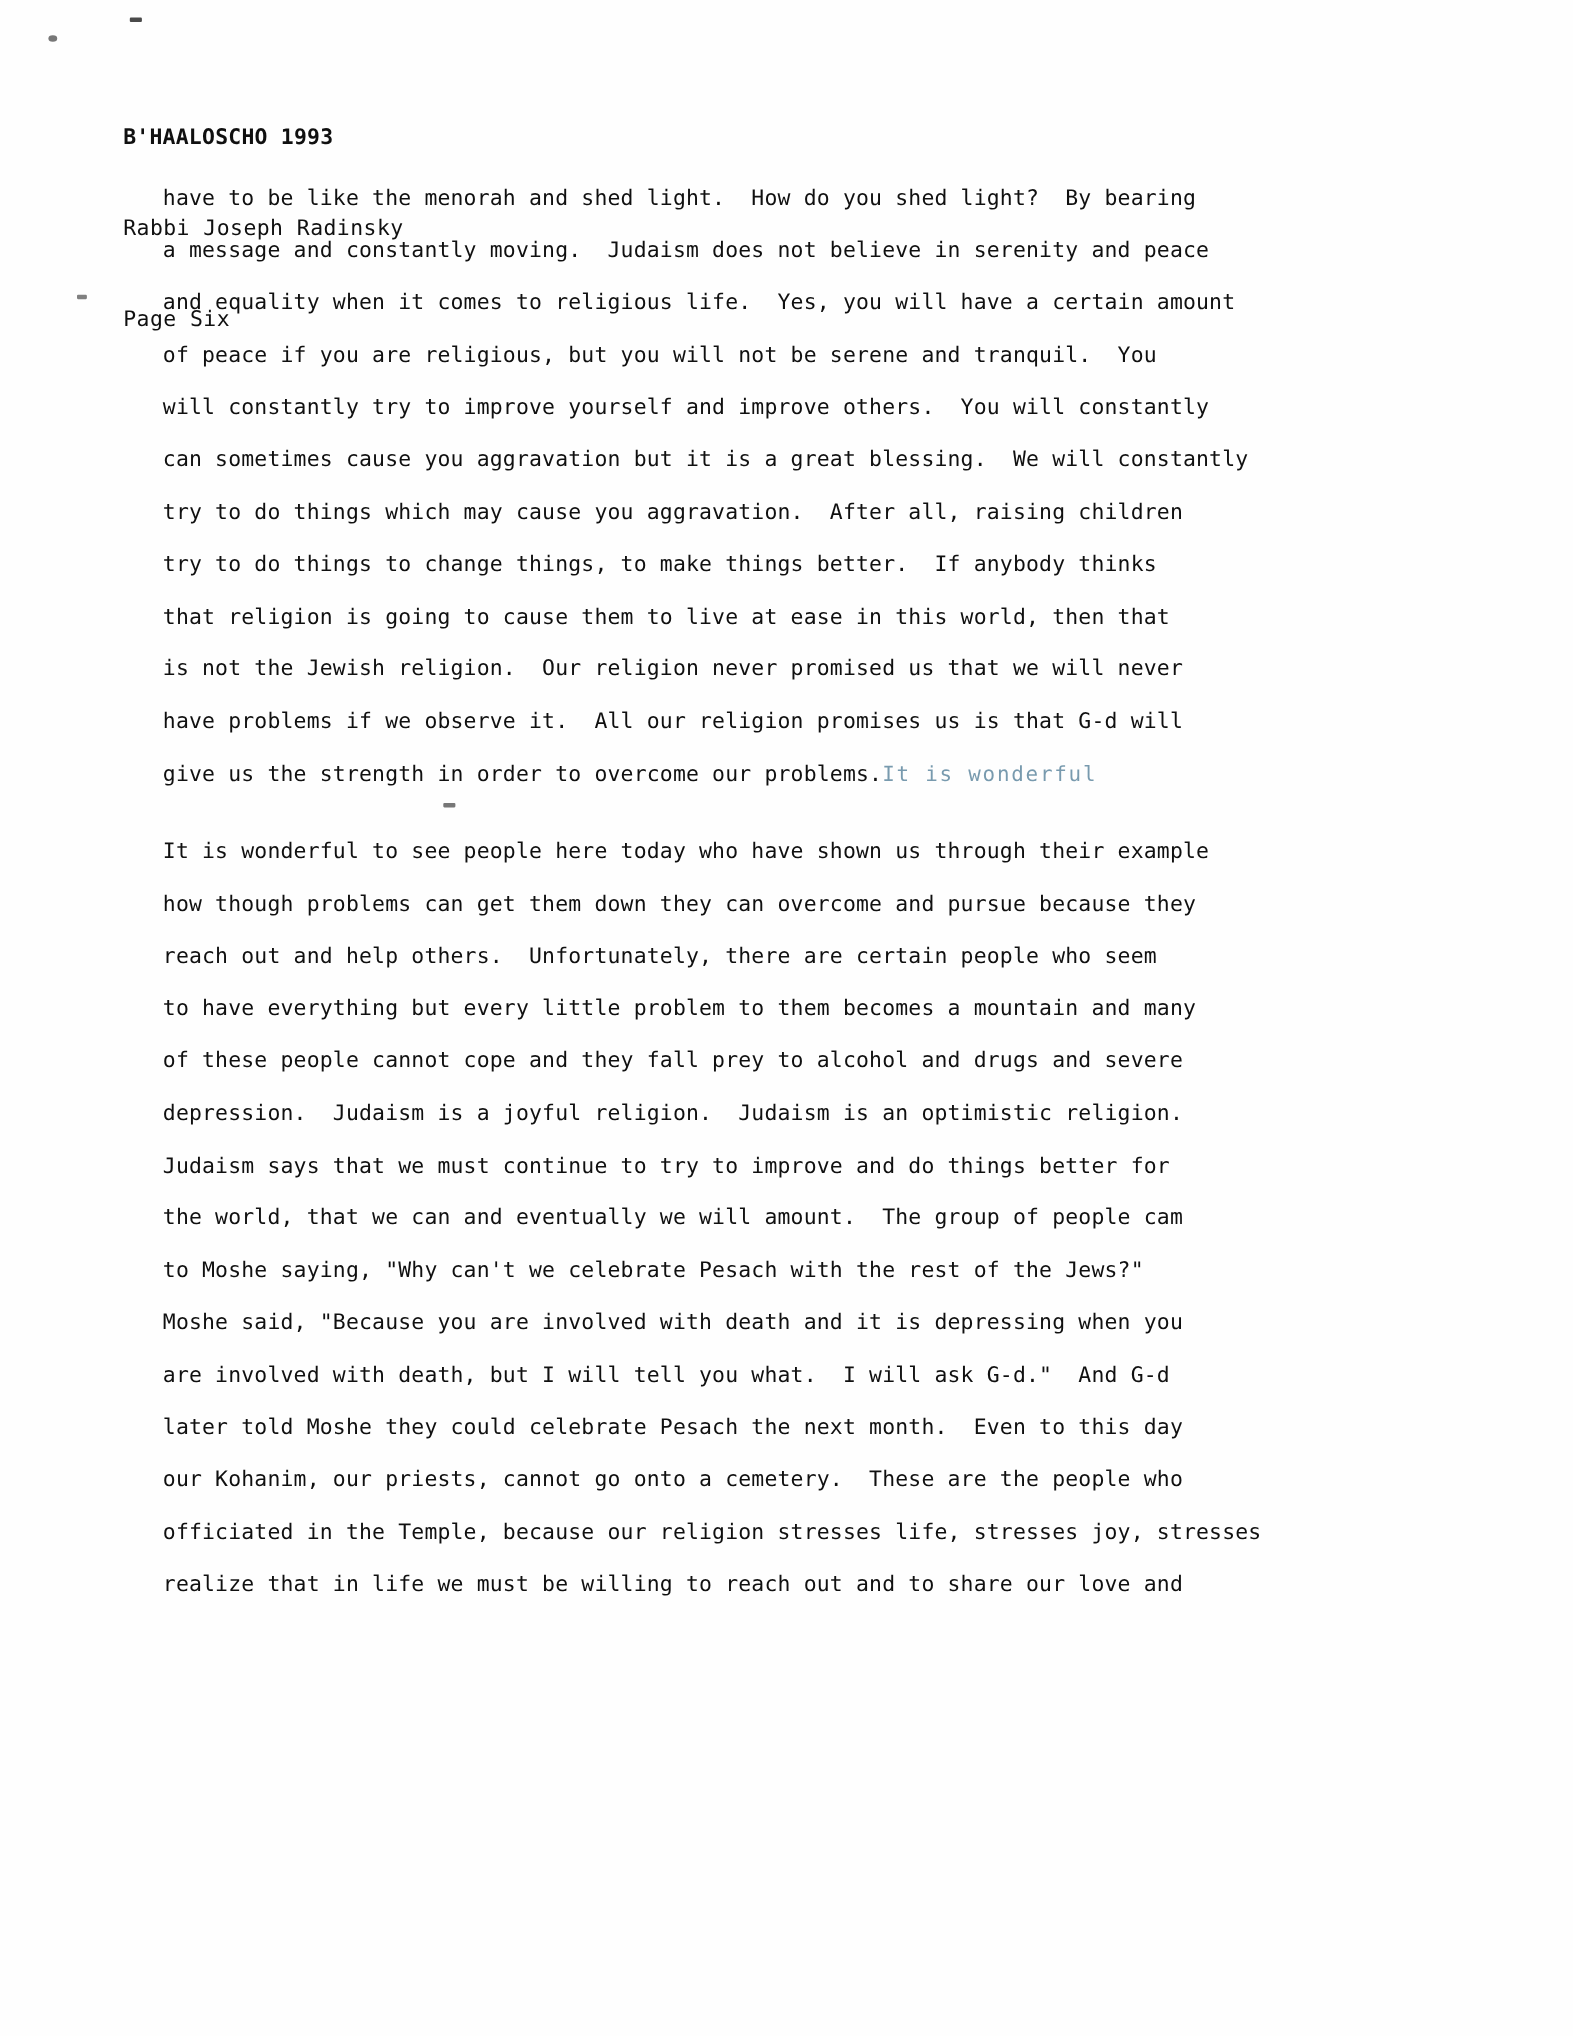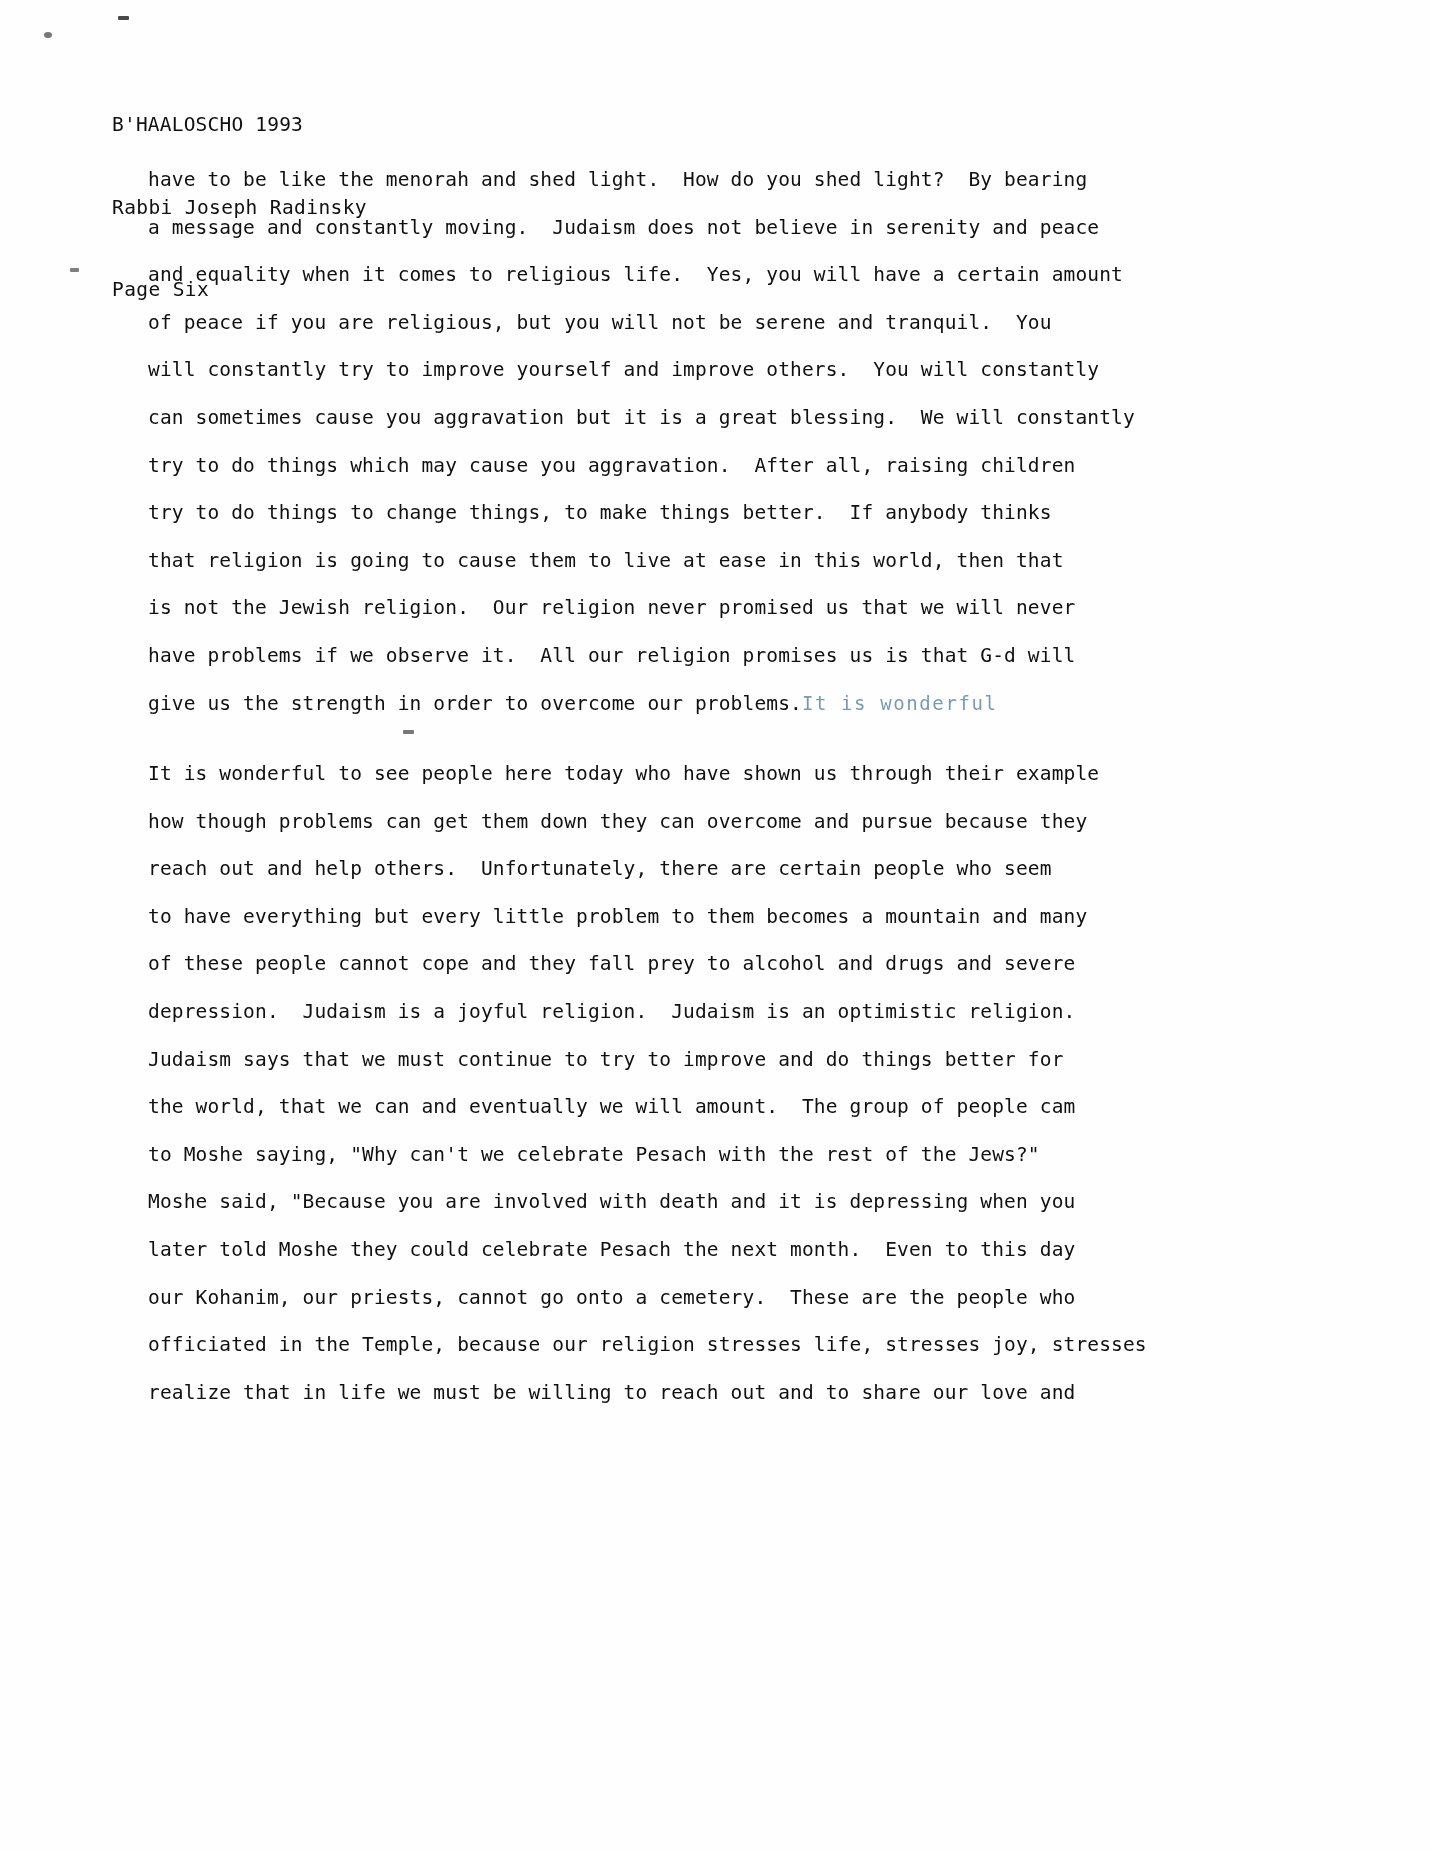--- a/index.html
+++ b/index.html
@@ -39,21 +39,21 @@
   .header {
     position: absolute;
     left: 112px;
     top: 56px;
     font-size: 19.5px;
     line-height: 27.5px;
     letter-spacing: 0.4px;
     white-space: pre;
   }
   .header .hline { display: block; }
-  .header .hline-1 { font-weight: 400; letter-spacing: 0.2px; }
+  .header .hline-1 { font-weight: 700; letter-spacing: 0.2px; }
 
   .body-block {
     position: absolute;
     left: 112px;
     width: 1250px;
     font-size: 19.5px;
     letter-spacing: 0.15px;
     margin-left: 36px;
   }
   #para-one { top: 156px; }
@@ -110,19 +110,20 @@
     <span class="line">It is wonderful to see people here today who have shown us through their example</span>
     <span class="line">how though problems can get them down they can overcome and pursue because they</span>
     <span class="line">reach out and help others.  Unfortunately, there are certain people who seem</span>
     <span class="line">to have everything but every little problem to them becomes a mountain and many</span>
     <span class="line">of these people cannot cope and they fall prey to alcohol and drugs and severe</span>
     <span class="line">depression.  Judaism is a joyful religion.  Judaism is an optimistic religion.</span>
     <span class="line">Judaism says that we must continue to try to improve and do things better for</span>
     <span class="line">the world, that we can and eventually we will amount.  The group of people cam</span>
     <span class="line">to Moshe saying, "Why can't we celebrate Pesach with the rest of the Jews?"</span>
     <span class="line">Moshe said, "Because you are involved with death and it is depressing when you</span>
+    <span class="line">are involved with death, but I will tell you what.  I will ask G-d."  And G-d</span>
     <span class="line">later told Moshe they could celebrate Pesach the next month.  Even to this day</span>
     <span class="line">our Kohanim, our priests, cannot go onto a cemetery.  These are the people who</span>
     <span class="line">officiated in the Temple, because our religion stresses life, stresses joy, stresses</span>
     <span class="line">realize that in life we must be willing to reach out and to share our love and</span>
   </div>
 
 </div>
 
 </body></html>

